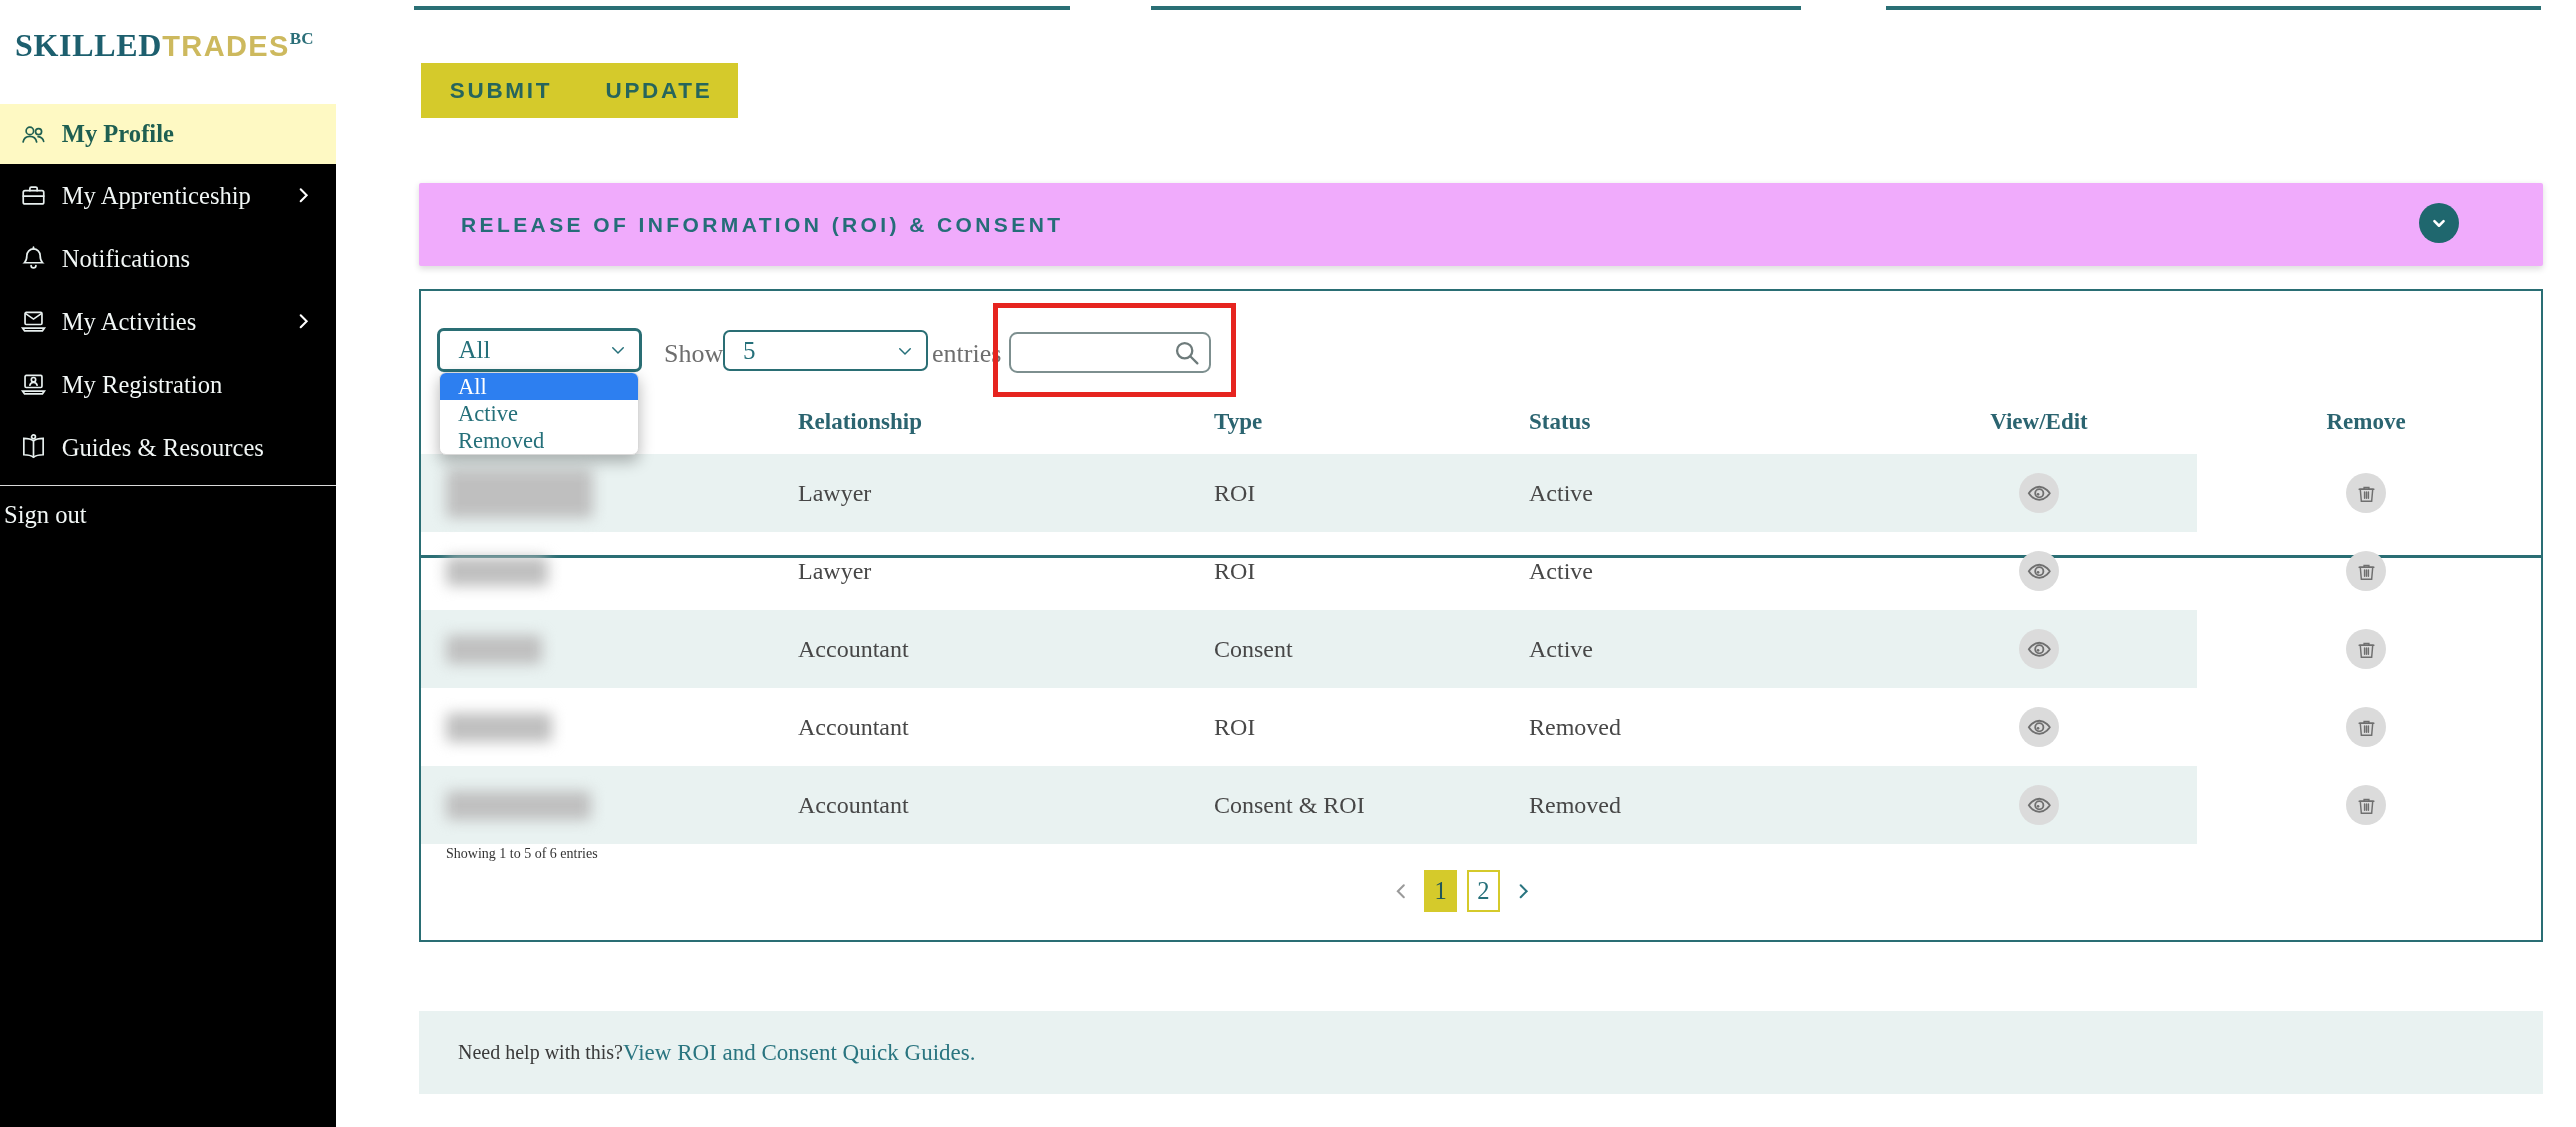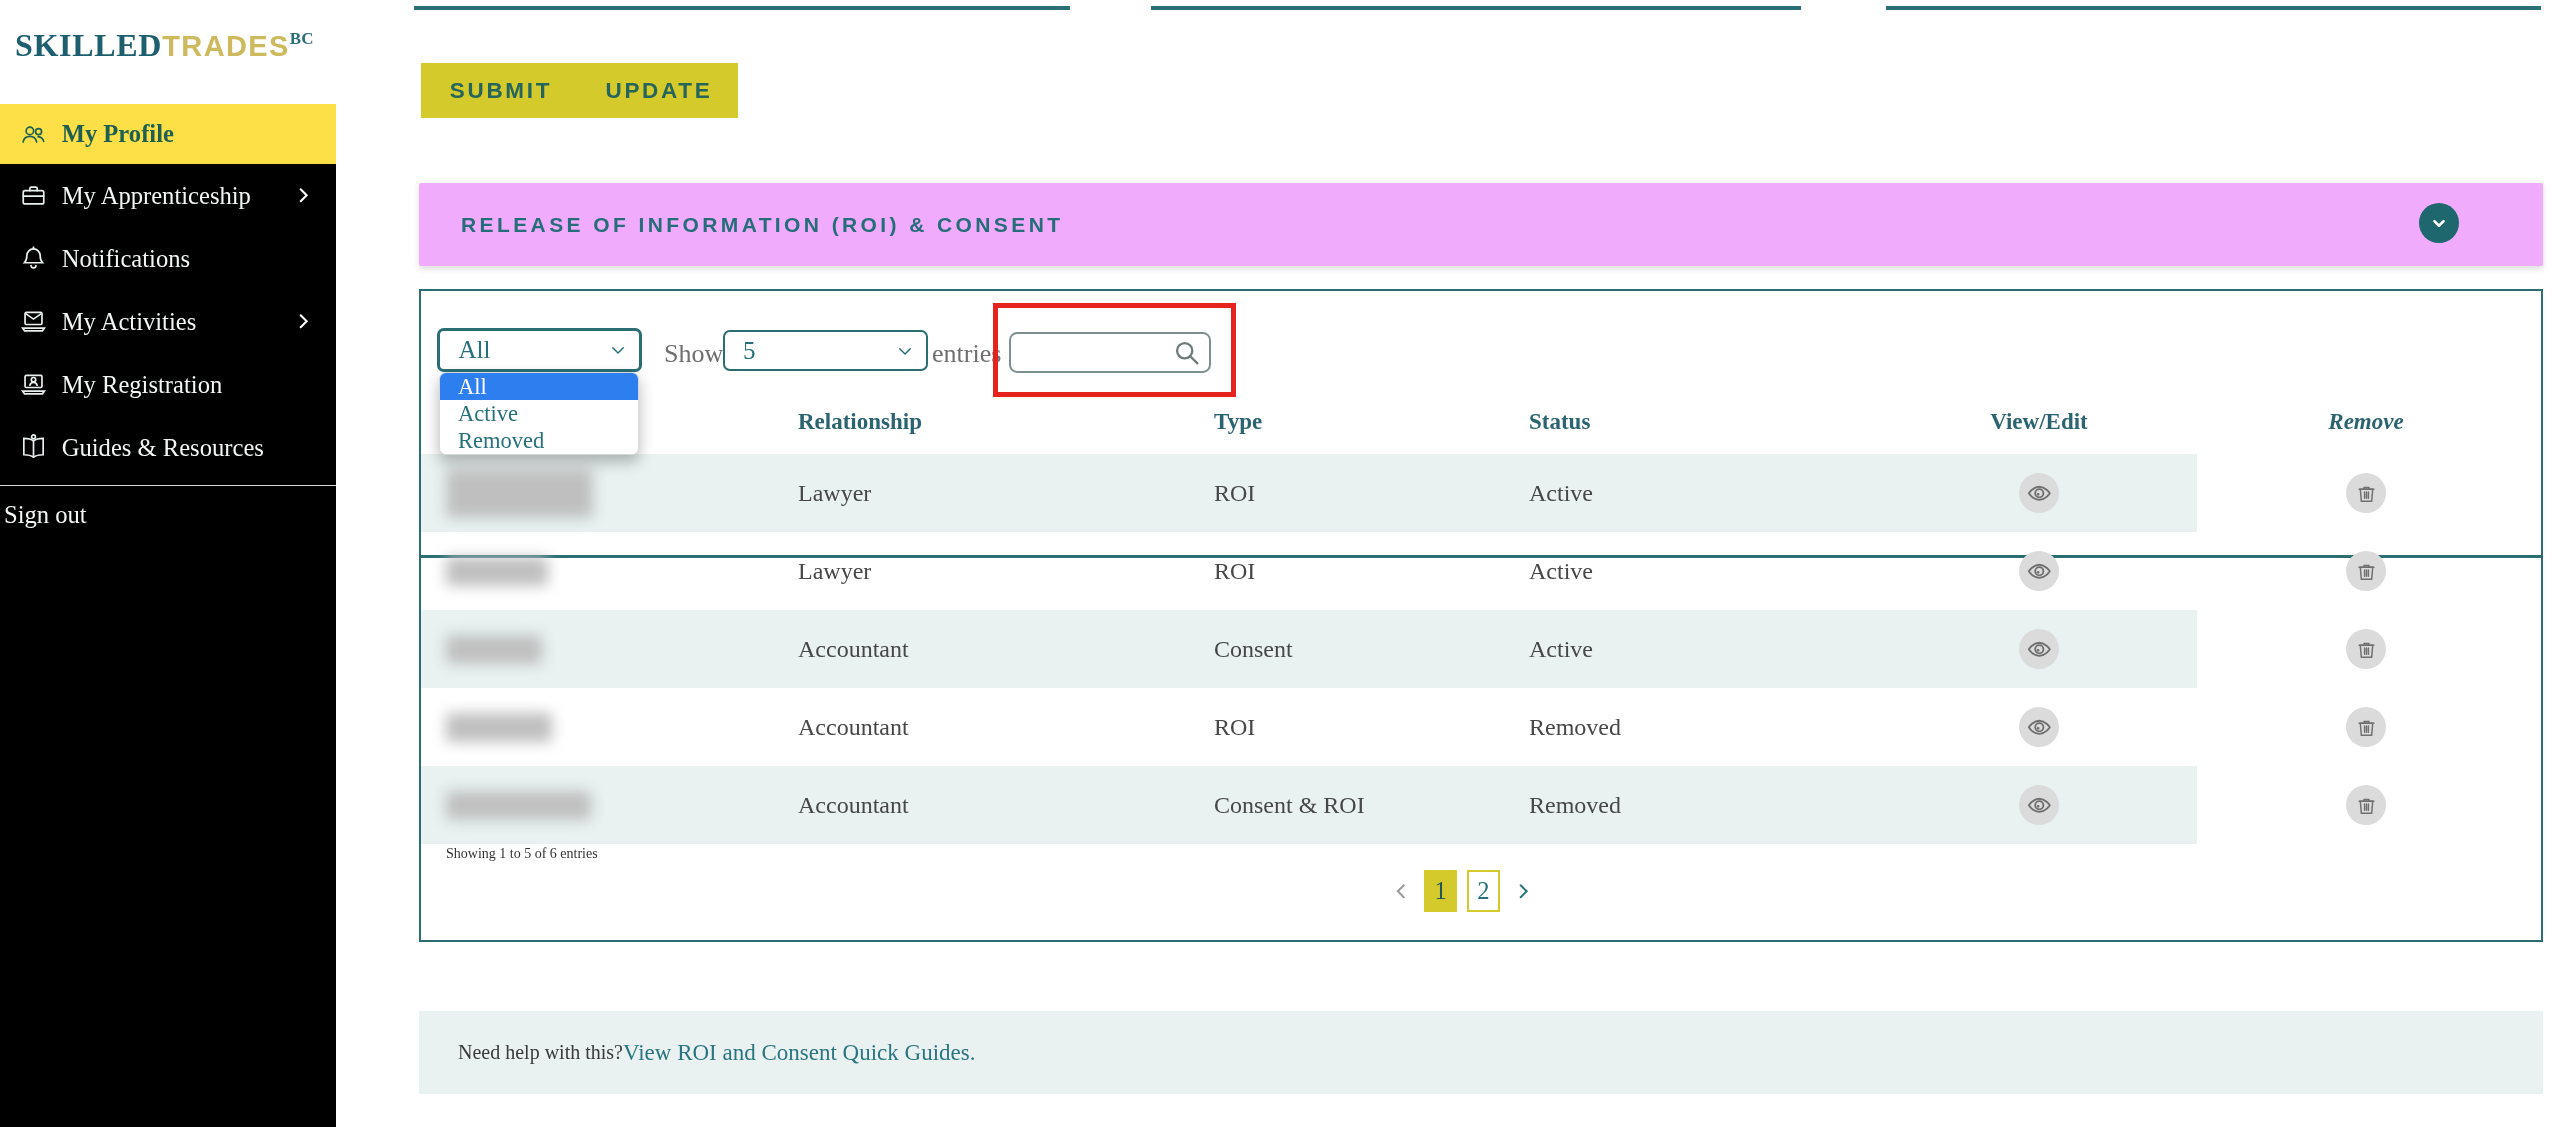--- a/index.html
+++ b/index.html
@@ -6,21 +6,21 @@
   html,body { width:2576px; height:1127px; background:#ffffff; overflow:hidden;
               font-family:"Liberation Serif","DejaVu Serif",serif; }
 
   
   .sidebar { position:absolute; left:0; top:0; width:336px; height:1127px; }
   .logo { position:absolute; left:15px; top:27px; white-space:nowrap; cursor:pointer; }
   .logo-skilled { font-family:"Liberation Serif",serif; font-weight:600; font-size:32px; color:#1D5F6E; letter-spacing:0.7px; }
   .logo-trades  { font-family:"Liberation Sans",sans-serif; font-weight:800; font-size:29px; color:#CDB95E; letter-spacing:1.4px; }
   .logo-bc      { font-family:"Liberation Serif",serif; font-weight:600; font-size:17px; color:#2A6E78; vertical-align:12.3px; }
 
-  .nav-active { position:absolute; left:0; top:104px; width:336px; height:60px; background:#fde047;
+  .nav-active { position:absolute; left:0; top:104px; width:336px; height:60px; background:#fef9c3;
                 display:flex; align-items:center; padding-left:19px; gap:13.7px; cursor:pointer; }
   .nav-active .nav-label { color:#1E5F51; font-size:24.6px; font-weight:600; }
 
   .nav-teal { position:absolute; left:0; top:164px; width:336px; height:963px; background:#000000; }
   .nav-item { height:63px; display:flex; align-items:center; padding-left:19px; gap:13.7px; cursor:pointer; }
   .nav-label { color:#F2F7F6; font-size:24.6px; }
   .nav-icon { width:29px; height:29px; flex:0 0 29px; display:flex; align-items:center; justify-content:center; }
   .nav-chevron { margin-left:auto; margin-right:23px; width:20.5px; height:20.5px; }
   .nav-divider { width:336px; height:1.4px; background:rgba(255,255,255,0.85); margin-top:5.5px; }
   .signout { height:59px; display:flex; align-items:center; padding-left:4px; cursor:pointer; }
@@ -72,21 +72,21 @@
 
   .highlight-red { position:absolute; left:572px; top:11.6px; width:243px; height:94px;
                    border:5.5px solid #E6241F; pointer-events:none; z-index:40; }
 
   .thead { position:absolute; left:0; top:104px; width:100%; height:60px; }
   .th { position:absolute; top:13.7px; font-weight:bold; font-size:23px; color:#2B6470; }
   .th-rel    { left:377px; }
   .th-type   { left:793px; }
   .th-status { left:1108px; }
   .th-view   { left:1488px; width:260px; text-align:center; }
-  .th-remove { left:1815px; width:260px; text-align:center;font-style:italic; }
+  .th-remove { left:1815px; width:260px; text-align:center; }
   .thead-border { position:absolute; left:-2px; top:160px; width:2124px; height:3.4px; background:#2A6E74; }
 
   .tbody { position:absolute; left:0; top:163px; width:1776px; }
   .t-row { position:relative; height:78px; display:flex; align-items:center; }
   .t-row:nth-child(odd) { background:#E9F2F1; }
   .c-name   { position:absolute; left:25px;  width:342px; }
   .c-rel    { position:absolute; left:377px; font-size:24px; color:#474747; }
   .c-type   { position:absolute; left:793px; font-size:24px; color:#474747; }
   .c-status { position:absolute; left:1108px; font-size:24px; color:#474747; }
   .c-view   { position:absolute; left:1488px; width:260px; text-align:center; }

